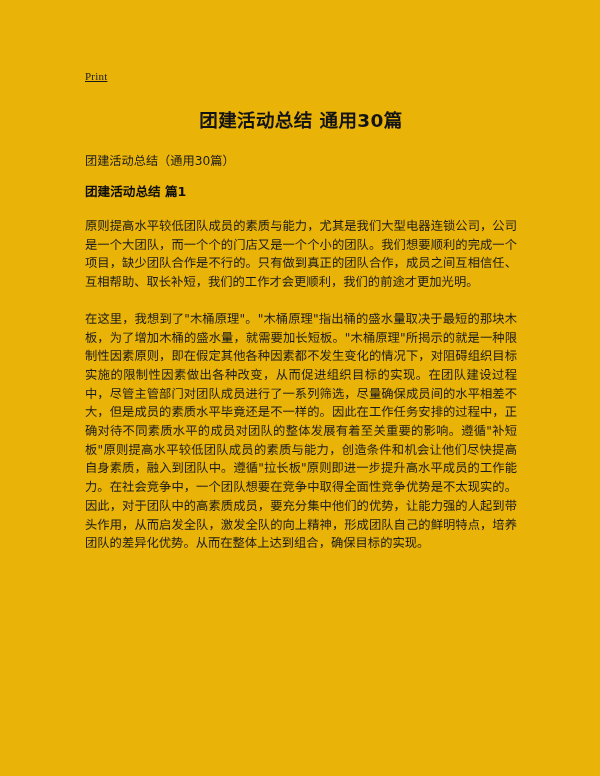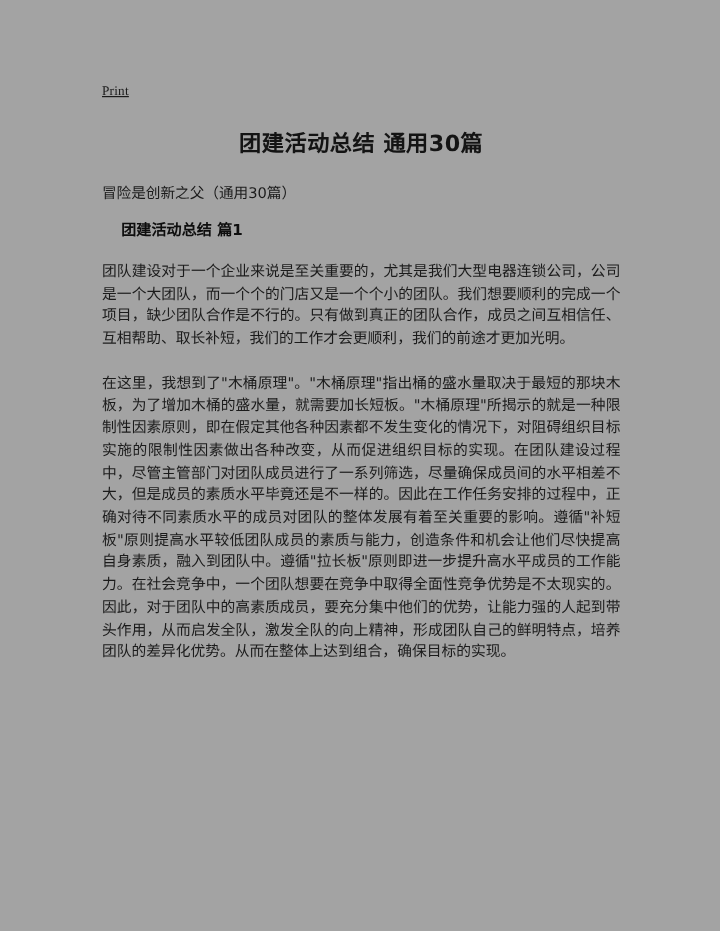--- a/index.html
+++ b/index.html
@@ -12,21 +12,21 @@
     width: 600px;
     height: 776px;
     font-family: "DejaVu Sans", "Liberation Sans", sans-serif;
     color: #1b1b1b;
     overflow: hidden;
   }
   .page {
     position: relative;
     width: 600px;
     height: 776px;
-    background: #a3a3a3;
+    background: #eab308;
     box-sizing: border-box;
   }
   .print-link {
     position: absolute;
     left: 85px;
     top: 70px;
     font-family: "Liberation Serif", "DejaVu Serif", serif;
     font-size: 11px;
     line-height: 13px;
     color: #1b1b1b;
@@ -48,21 +48,21 @@
     color: #141414;
   }
   .doc-subtitle {
     margin: 18px 0 0 0;
     font-size: 12.2px;
     line-height: 18px;
     font-weight: 400;
     color: #1b1b1b;
   }
   .section-heading {
-    margin: 13px 0 0 16px;
+    margin: 13px 0 0 0;
     font-size: 12.6px;
     line-height: 18px;
     font-weight: 700;
     color: #0e0e0e;
   }
   .body-text {
     margin: 0;
     font-size: 12.3px;
     line-height: 18.7px;
     color: #1b1b1b;
@@ -81,24 +81,24 @@
 <body>
 
 <div class="page">
 
   <a class="print-link" href="#">Print</a>
 
   <div class="content">
 
     <h1 class="doc-title">团建活动总结  通用30篇</h1>
 
-    <p class="doc-subtitle">冒险是创新之父（通用30篇）</p>
+    <p class="doc-subtitle">团建活动总结（通用30篇）</p>
 
     <h2 class="section-heading">团建活动总结 篇1</h2>
 
     <div class="paragraphs">
-      <p class="body-text">团队建设对于一个企业来说是至关重要的，尤其是我们大型电器连锁公司，公司是一个大团队，而一个个的门店又是一个个小的团队。我们想要顺利的完成一个项目，缺少团队合作是不行的。只有做到真正的团队合作，成员之间互相信任、互相帮助、取长补短，我们的工作才会更顺利，我们的前途才更加光明。</p>
+      <p class="body-text">原则提高水平较低团队成员的素质与能力，尤其是我们大型电器连锁公司，公司是一个大团队，而一个个的门店又是一个个小的团队。我们想要顺利的完成一个项目，缺少团队合作是不行的。只有做到真正的团队合作，成员之间互相信任、互相帮助、取长补短，我们的工作才会更顺利，我们的前途才更加光明。</p>
       <p class="body-text">在这里，我想到了"木桶原理"。"木桶原理"指出桶的盛水量取决于最短的那块木板，为了增加木桶的盛水量，就需要加长短板。"木桶原理"所揭示的就是一种限制性因素原则，即在假定其他各种因素都不发生变化的情况下，对阻碍组织目标实施的限制性因素做出各种改变，从而促进组织目标的实现。在团队建设过程中，尽管主管部门对团队成员进行了一系列筛选，尽量确保成员间的水平相差不大，但是成员的素质水平毕竟还是不一样的。因此在工作任务安排的过程中，正确对待不同素质水平的成员对团队的整体发展有着至关重要的影响。遵循"补短板"原则提高水平较低团队成员的素质与能力，创造条件和机会让他们尽快提高自身素质，融入到团队中。遵循"拉长板"原则即进一步提升高水平成员的工作能力。在社会竞争中，一个团队想要在竞争中取得全面性竞争优势是不太现实的。因此，对于团队中的高素质成员，要充分集中他们的优势，让能力强的人起到带头作用，从而启发全队，激发全队的向上精神，形成团队自己的鲜明特点，培养团队的差异化优势。从而在整体上达到组合，确保目标的实现。</p>
 
     </div>
 
   </div>
 </div>
 
 </body></html>

